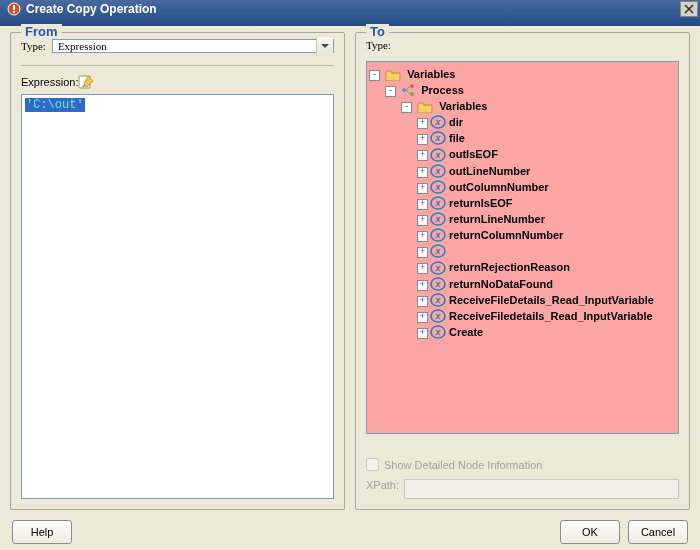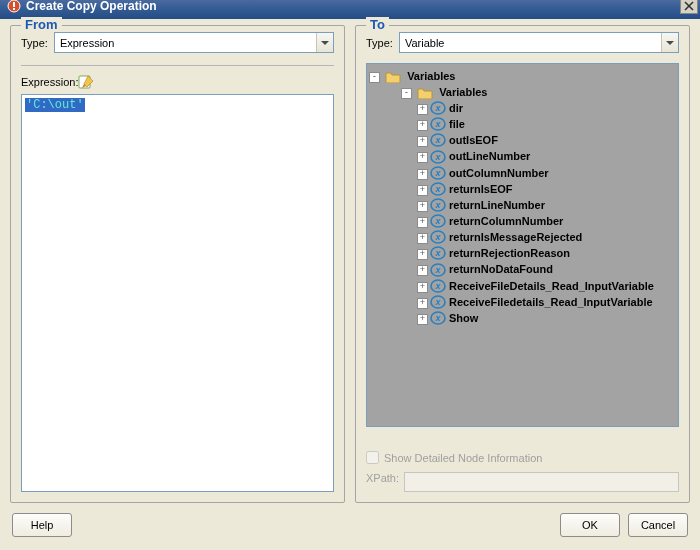--- a/index.html
+++ b/index.html
@@ -1,43 +1,43 @@
 <!DOCTYPE html>
 <html><head>
 <meta charset="utf-8">
 <style>
 * { box-sizing: border-box; margin: 0; padding: 0; }
 body { font-family: Tahoma, Arial, sans-serif; font-size: 11px; background: #ece9d8; width: 700px; height: 550px; overflow: hidden; }
-.titlebar { background: linear-gradient(to bottom, #4a6a9e 0%, #325a93 50%, #264c85 100%); height: 19px; display: flex; align-items: center; padding: 0 2px 8px 6px; color: #fff; font-weight: bold; }
+.titlebar { background: linear-gradient(to bottom, #4a6a9e 0%, #325a93 50%, #264c85 100%); height: 26px; display: flex; align-items: center; padding: 0 2px 8px 6px; color: #fff; font-weight: bold; }
 .titlebar-icon { width: 16px; height: 16px; margin-right: 4px; display: inline-flex; align-items: center; justify-content: center; }
 .titlebar-text { flex: 1; font-size: 12px; }
 .titlebar-close { width: 18px; height: 16px; background: #d6d2c4; border: 1px solid #888; display: flex; align-items: center; justify-content: center; font-family: Arial; font-weight: bold; font-size: 11px; color: #333; cursor: pointer; }
 
 .content { display: flex; gap: 10px; padding: 6px 10px 4px 10px; height: 488px; }
 
 .panel { flex: 1; border: 1px solid #a5a5a5; border-radius: 2px; padding: 0 10px 10px 10px; position: relative; display: flex; flex-direction: column; }
 .panel-title { position: absolute; top: -9px; left: 10px; background: #ece9d8; padding: 0 4px; color: #1e58b3; font-size: 13px; font-weight: bold; }
 
-.type-row { display: flex; align-items: center; gap: 6px; margin-top: 6px; margin-bottom: 10px; }
+.type-row { display: flex; align-items: center; gap: 6px; margin-top: 6px; margin-bottom: 10px; font-family: Liberation Serif, serif; }
 .type-row label { font-size: 11px; }
-.select-wrap { flex: 1; display: flex; align-items: center; border: 1px solid #7b9ebd; background: #fff; height: 21px; padding-left: 5px; cursor: pointer; }
+.select-wrap { flex: 1; display: flex; align-items: center; border: 1px solid #7b9ebd; background: #fff; height: 14px; padding-left: 5px; cursor: pointer; }
 .select-value { flex: 1; font-size: 11px; }
 .select-arrow { width: 17px; height: 19px; background: linear-gradient(#f7f7f2,#e7e5d6); border-left: 1px solid #c9c4b0; display: flex; align-items: center; justify-content: center; }
 .tri-down { width: 0; height: 0; border-left: 4px solid transparent; border-right: 4px solid transparent; border-top: 4px solid #4a4a4a; }
 
 .hr { border: none; border-top: 1px solid #b6b6b6; margin: 2px 0 8px 0; }
 
 .expr-row { display: flex; align-items: center; justify-content: flex-start; }
 .expr-row label { font-size: 11px; }
 .edit-icon { width: 16px; height: 16px; display: inline-flex; align-items: center; justify-content: center; cursor: pointer; }
 
 .expression-box { border: 1px solid #7b9ebd; background: #fff; flex: 1; margin-top: 4px; padding: 3px; font-family: 'Courier New', monospace; font-size: 12px; overflow: auto; }
 .expression-box .sel { background: #316ac5; color: #5eead4; padding: 0 1px; }
 
-.tree-box { border: 1px solid #7b9ebd; background: #a3a3a3; flex: 1; overflow: auto; padding: 4px 2px; font-size: 11px; }
+.tree-box { border: 1px solid #7b9ebd; background: #fca5a5; flex: 1; overflow: auto; padding: 4px 2px; font-size: 11px; }
 .tree ul { list-style: none; padding-left: 0; }
 .tree li { white-space: nowrap; padding: 1px 0; }
 .expander { display: inline-flex; align-items: center; justify-content: center; width: 11px; height: 11px; border: 1px solid #8b8b8b; font-size: 9px; line-height: 9px; background: #fff; color: #5b5b5b; margin-right: 2px; cursor: pointer; font-family: 'Courier New', monospace; }
 .node-icon { display: inline-block; vertical-align: middle; margin-right: 3px; }
 .folder-icon svg, .process-icon svg, .var-icon svg { vertical-align: middle; }
 .tree .label { vertical-align: middle; font-weight: bold; }
 
 .check-row { display: flex; align-items: center; gap: 5px; margin-top: 24px; color: #a0a0a0; }
 .check-row input { accent-color: #a0a0a0; }
 .xpath-row { display: flex; align-items: flex-start; gap: 5px; margin-top: 8px; color: #a0a0a0; }
@@ -93,37 +93,42 @@
     </div>
     <div class="expression-box">
       <span class="sel">'C:\out'</span>
     </div>
   </div>
 
   <div class="panel">
     <div class="panel-title">To</div>
     <div class="type-row">
       <label>Type:</label>
-      <div class="select-wrap">
-        <span class="select-value">Variable</span>
-        <span class="select-arrow">
-            <span class="tri-down"></span>
-          </span>
-      </div>
     </div>
 
     <div class="tree-box tree">
       <ul>
         <li>
           <span class="expander">-</span>
           <span class="node-icon folder-icon"><svg width="16" height="13">
                 <path d="M1 3h5l1 2h8v7a1 1 0 0 1-1 1H1V3z" fill="#f3d06b" stroke="#b8933b"></path>
               </svg></span>
           <span class="label">Variables</span>
         </li>
+        <li style="padding-left:16px">
+          <span class="expander">-</span>
+          <span class="node-icon process-icon"><svg width="14" height="14">
+                <circle cx="3" cy="7" r="2" fill="#4d99d2"></circle>
+                <circle cx="11" cy="3" r="2" fill="#d26f3a"></circle>
+                <circle cx="11" cy="11" r="2" fill="#6fb24a"></circle>
+                <line x1="5" y1="7" x2="9" y2="3" stroke="#888"></line>
+                <line x1="5" y1="7" x2="9" y2="11" stroke="#888"></line>
+              </svg></span>
+          <span class="label">Process</span>
+        </li>
         <li style="padding-left:32px">
           <span class="expander">-</span>
           <span class="node-icon folder-icon"><svg width="16" height="13">
                 <path d="M1 3h5l1 2h8v7a1 1 0 0 1-1 1H1V3z" fill="#f3d06b" stroke="#b8933b"></path>
               </svg></span>
           <span class="label">Variables</span>
         </li>
 
       <li style="padding-left: 48px;"><span class="expander">+</span><span class="node-icon var-icon"><svg width="16" height="14">
                 <ellipse cx="8" cy="7" rx="7" ry="6" fill="none" stroke="#2a7fbf" stroke-width="1.6"></ellipse>
@@ -153,41 +158,41 @@
                 <ellipse cx="8" cy="7" rx="7" ry="6" fill="none" stroke="#2a7fbf" stroke-width="1.6"></ellipse>
                 <text x="8" y="10" text-anchor="middle" font-size="9" font-style="italic" font-weight="bold" fill="#2a7fbf">x</text>
               </svg></span><span class="label">returnLineNumber</span></li>
           <li style="padding-left: 48px;"><span class="expander">+</span><span class="node-icon var-icon"><svg width="16" height="14">
                 <ellipse cx="8" cy="7" rx="7" ry="6" fill="none" stroke="#2a7fbf" stroke-width="1.6"></ellipse>
                 <text x="8" y="10" text-anchor="middle" font-size="9" font-style="italic" font-weight="bold" fill="#2a7fbf">x</text>
               </svg></span><span class="label">returnColumnNumber</span></li>
           <li style="padding-left: 48px;"><span class="expander">+</span><span class="node-icon var-icon"><svg width="16" height="14">
                 <ellipse cx="8" cy="7" rx="7" ry="6" fill="none" stroke="#2a7fbf" stroke-width="1.6"></ellipse>
                 <text x="8" y="10" text-anchor="middle" font-size="9" font-style="italic" font-weight="bold" fill="#2a7fbf">x</text>
-              </svg></span><span class="label">returnIsMessageRejected</span></li>
+              </svg></span></li>
           <li style="padding-left: 48px;"><span class="expander">+</span><span class="node-icon var-icon"><svg width="16" height="14">
                 <ellipse cx="8" cy="7" rx="7" ry="6" fill="none" stroke="#2a7fbf" stroke-width="1.6"></ellipse>
                 <text x="8" y="10" text-anchor="middle" font-size="9" font-style="italic" font-weight="bold" fill="#2a7fbf">x</text>
               </svg></span><span class="label">returnRejectionReason</span></li>
           <li style="padding-left: 48px;"><span class="expander">+</span><span class="node-icon var-icon"><svg width="16" height="14">
                 <ellipse cx="8" cy="7" rx="7" ry="6" fill="none" stroke="#2a7fbf" stroke-width="1.6"></ellipse>
                 <text x="8" y="10" text-anchor="middle" font-size="9" font-style="italic" font-weight="bold" fill="#2a7fbf">x</text>
               </svg></span><span class="label">returnNoDataFound</span></li>
           <li style="padding-left: 48px;"><span class="expander">+</span><span class="node-icon var-icon"><svg width="16" height="14">
                 <ellipse cx="8" cy="7" rx="7" ry="6" fill="none" stroke="#2a7fbf" stroke-width="1.6"></ellipse>
                 <text x="8" y="10" text-anchor="middle" font-size="9" font-style="italic" font-weight="bold" fill="#2a7fbf">x</text>
               </svg></span><span class="label">ReceiveFileDetails_Read_InputVariable</span></li>
           <li style="padding-left: 48px;"><span class="expander">+</span><span class="node-icon var-icon"><svg width="16" height="14">
                 <ellipse cx="8" cy="7" rx="7" ry="6" fill="none" stroke="#2a7fbf" stroke-width="1.6"></ellipse>
                 <text x="8" y="10" text-anchor="middle" font-size="9" font-style="italic" font-weight="bold" fill="#2a7fbf">x</text>
               </svg></span><span class="label">ReceiveFiledetails_Read_InputVariable</span></li>
           <li style="padding-left: 48px;"><span class="expander">+</span><span class="node-icon var-icon"><svg width="16" height="14">
                 <ellipse cx="8" cy="7" rx="7" ry="6" fill="none" stroke="#2a7fbf" stroke-width="1.6"></ellipse>
                 <text x="8" y="10" text-anchor="middle" font-size="9" font-style="italic" font-weight="bold" fill="#2a7fbf">x</text>
-              </svg></span><span class="label">Show</span></li>
+              </svg></span><span class="label">Create</span></li>
         </ul>
     </div>
 
     <div class="check-row">
       <input type="checkbox" disabled="" style="">
       <label>Show Detailed Node Information</label>
     </div>
     <div class="xpath-row">
       <label>XPath:</label>
       <input type="text" disabled="" style="">

